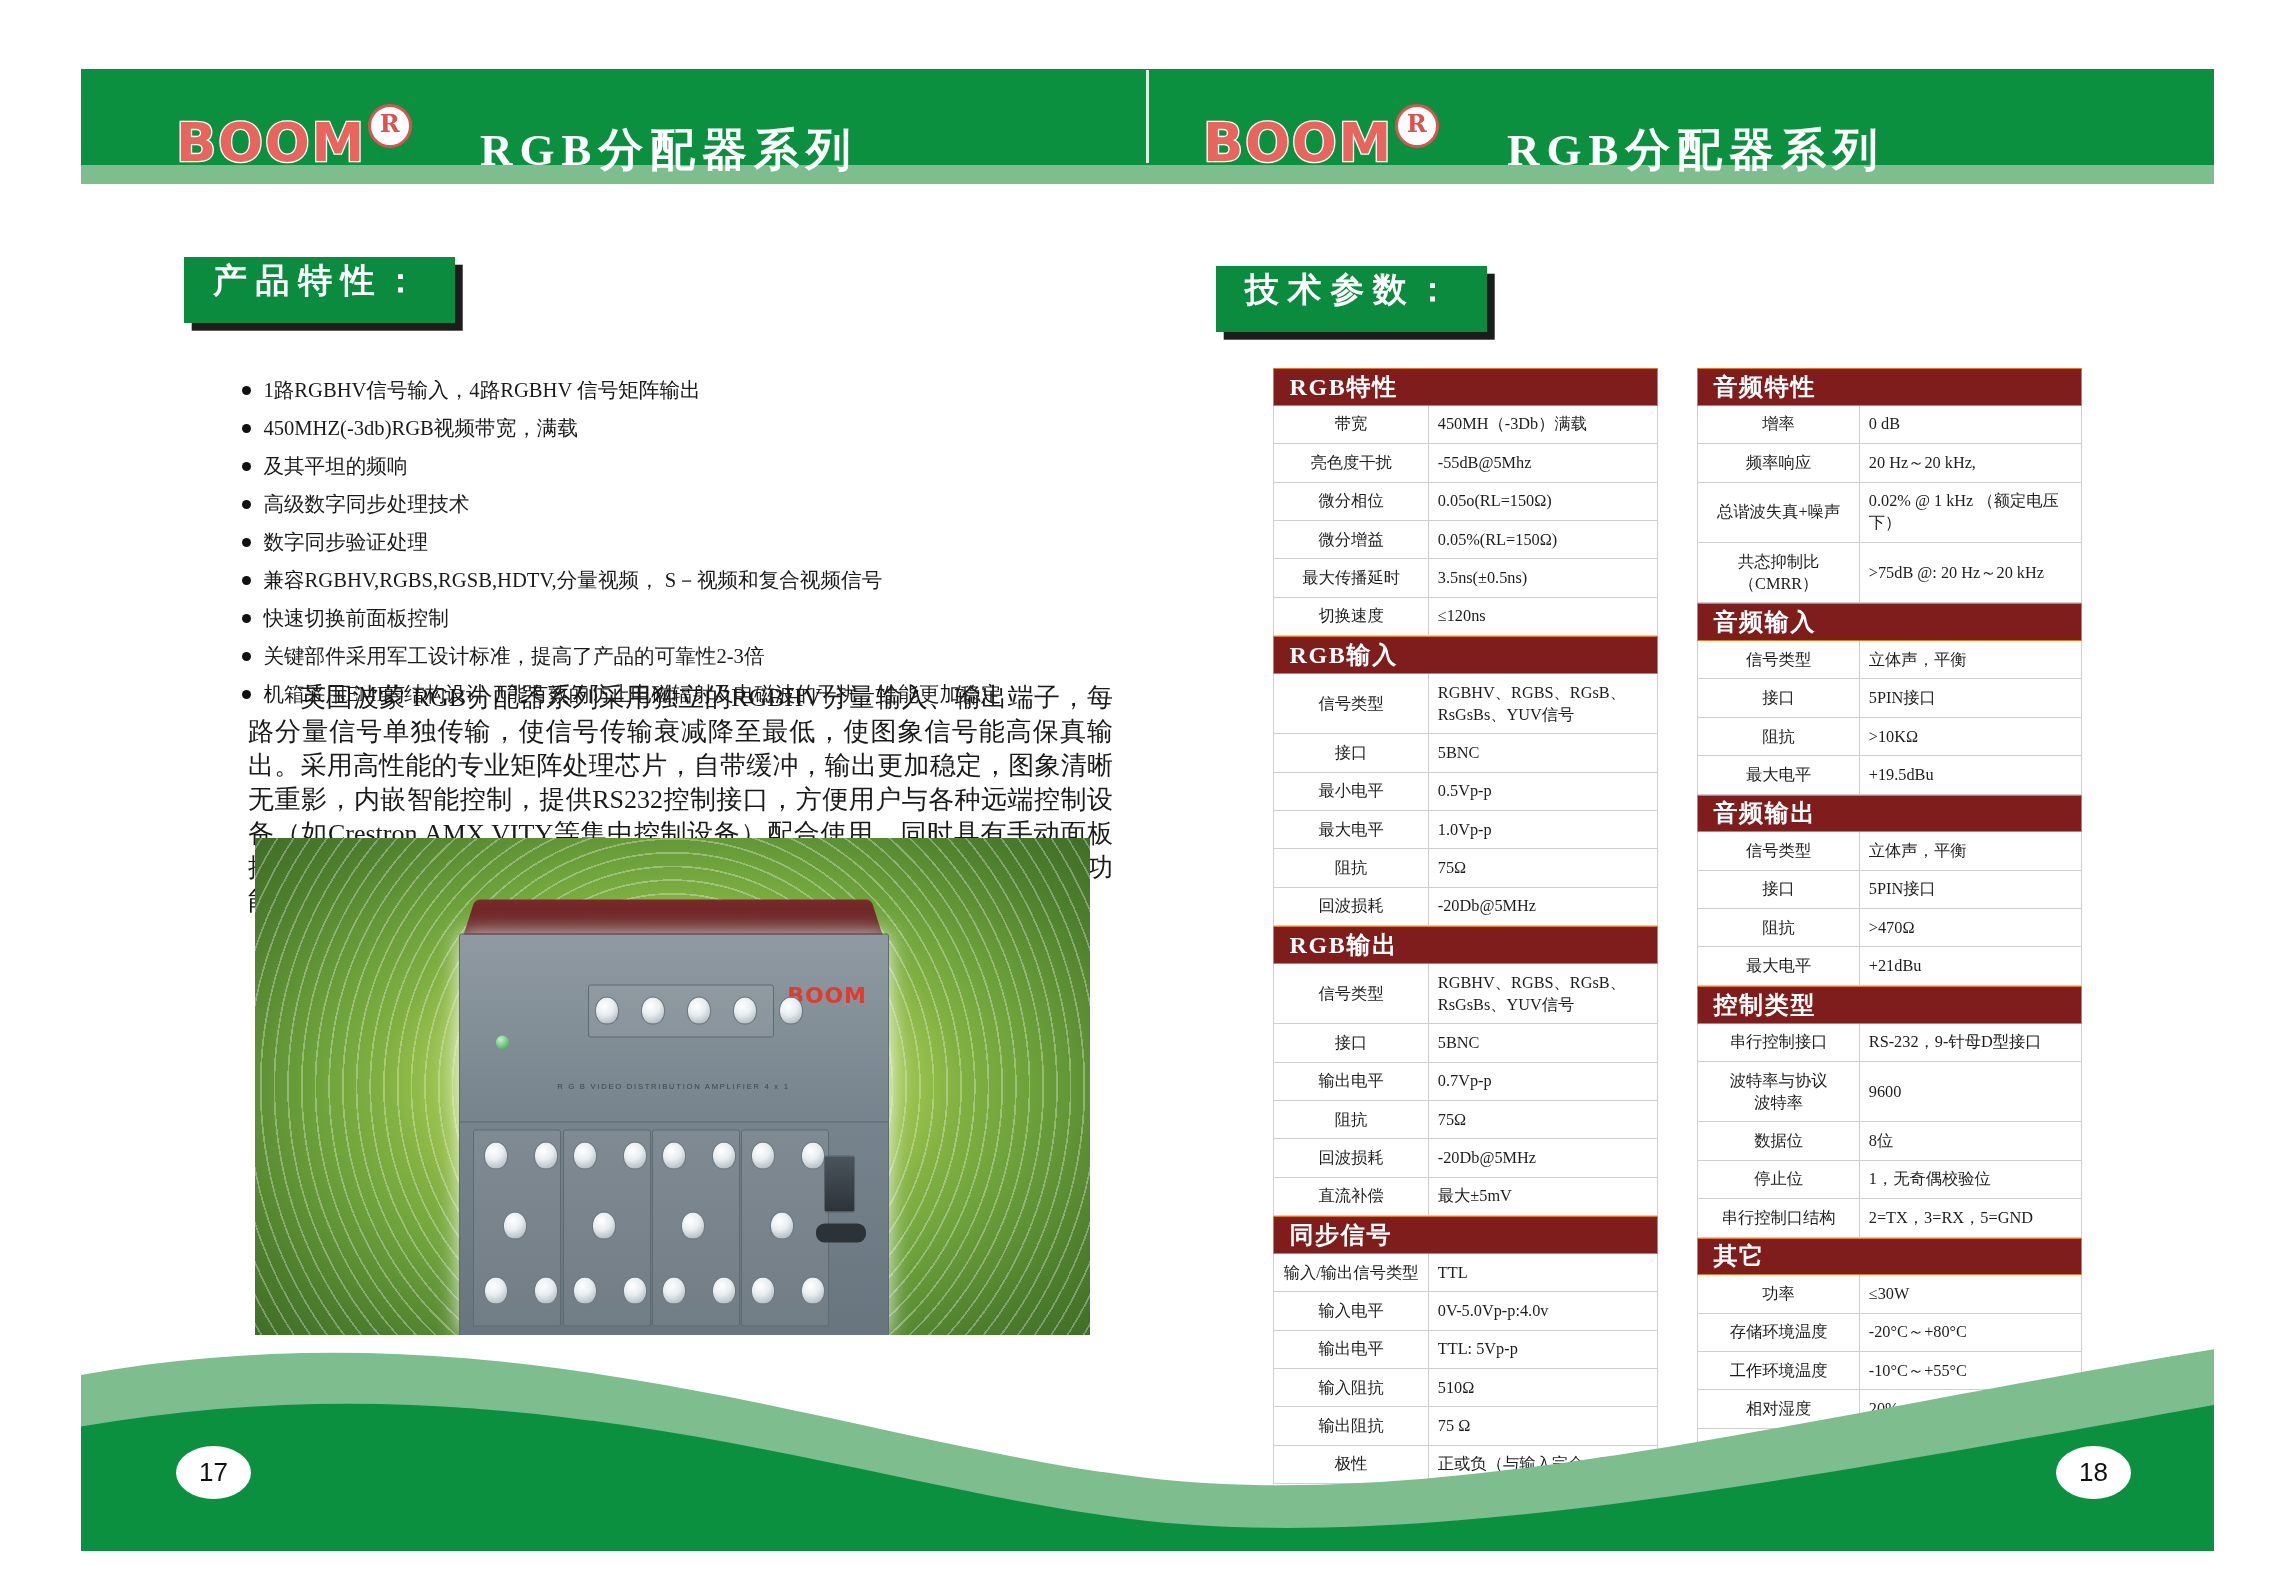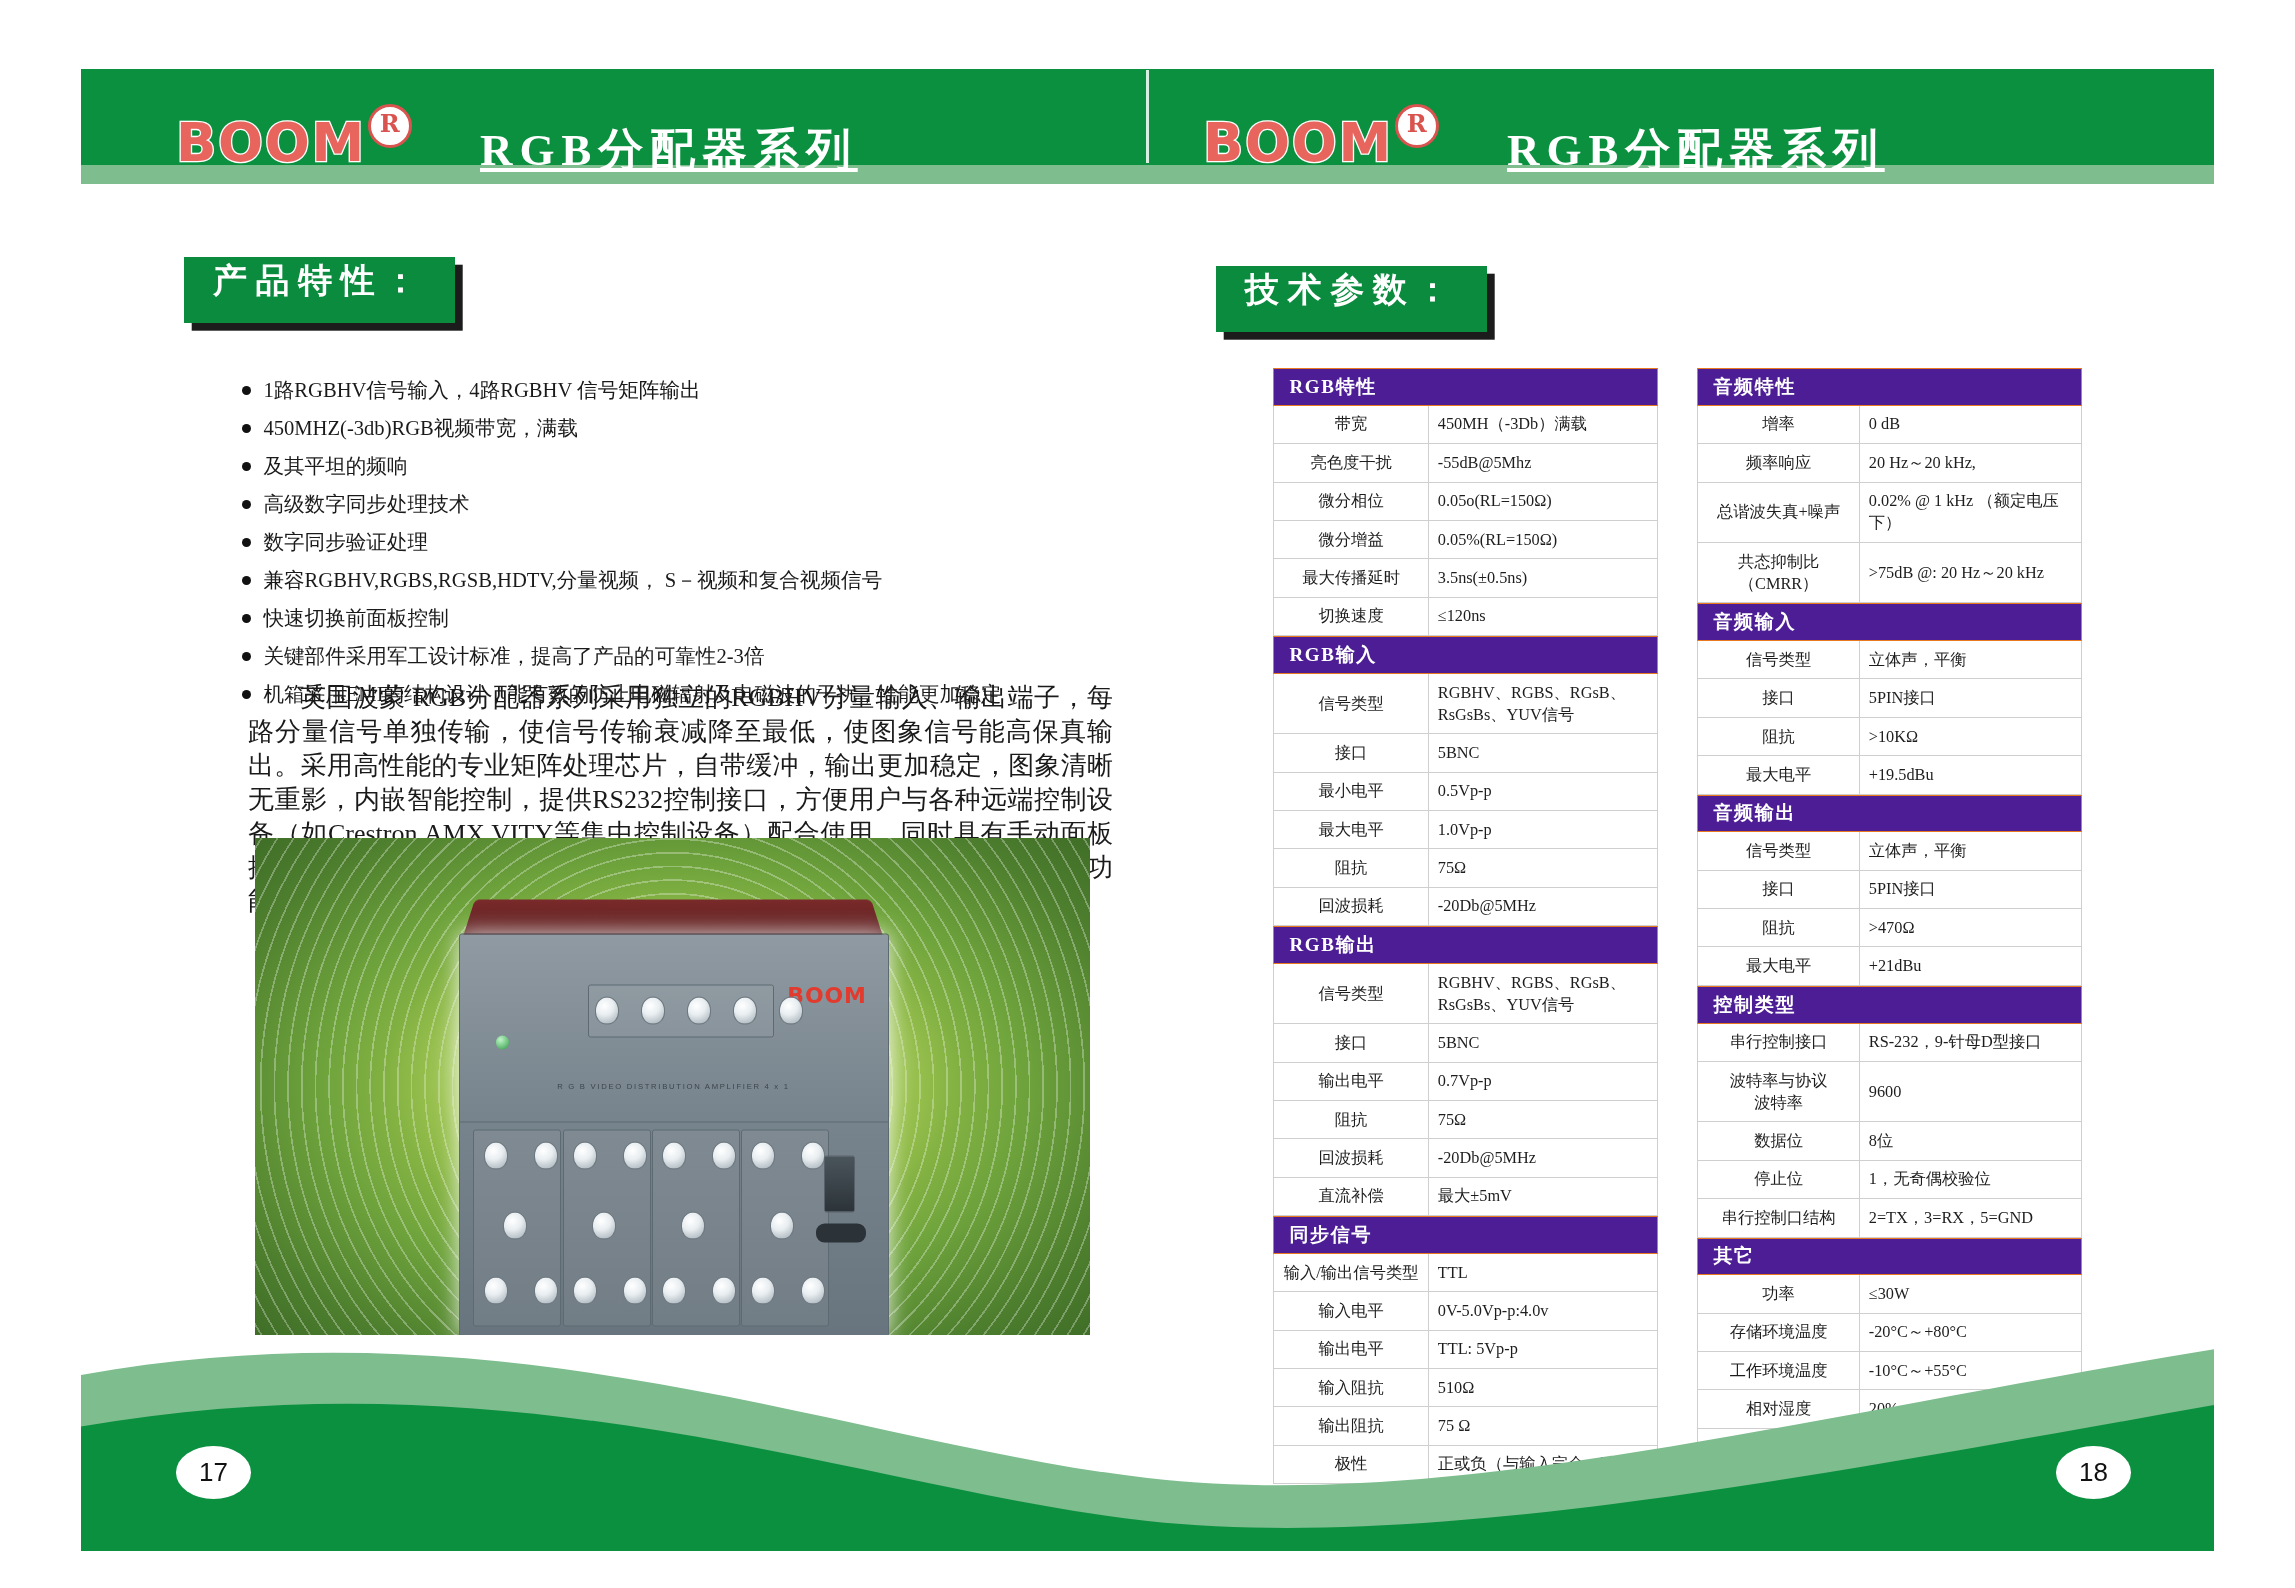--- a/index.html
+++ b/index.html
@@ -46,21 +46,20 @@
     border:3.4px solid #d9534f;color:#d9534f;background:#ffffff;
     font-family:"DejaVu Serif",serif;font-weight:bold;font-size:24px;
     text-align:center;line-height:34px;
     position:relative;top:-29px;left:1.7px;
   }
   .series-title{
     position:absolute;top:120px;
     font-family:"Liberation Serif","DejaVu Serif",serif;
     font-weight:bold;font-size:45px;color:#ffffff;letter-spacing:6.9px;
     white-space:nowrap;
-    text-decoration:underline;
   }
   .series-title.left{left:480px;}
   .series-title.right{left:1507px;}
 
   
   .plate-wrap{position:absolute;}
   .plate-wrap.left{left:184px;top:257px;}
   .plate-wrap.right{left:1216px;top:266px;}
   .plate{
     position:relative;background:#0a8b3e;color:#ffffff;
@@ -176,22 +175,22 @@
   .spec-table td{
     border:0.9px solid #cfcfcf;
     font-size:16.3px;color:#1d1d1d;
     padding:7.7px 8.6px;vertical-align:middle;line-height:22px;
   }
   .spec-table td.k{
     width:137px;text-align:center;white-space:nowrap;
   }
   .spec-table td.v{text-align:left;}
   .spec-head td{
-    background:#4c1d95;color:#ffffff;font-weight:bold;
-    font-size:19px;letter-spacing:1.7px;padding:6.9px 8.6px 6.9px 15.4px;
+    background:#7f1d1d;color:#ffffff;font-weight:bold;
+    font-size:24px;letter-spacing:1.7px;padding:6.9px 8.6px 6.9px 15.4px;
     border:0.9px solid #e8791f;
   }
   .spec-col.right .spec-table td.k{width:144px;}
 
   
   .wave{position:absolute;left:81px;top:1315px;width:2133px;height:236px;}
   .page-num{
     position:absolute;width:75px;height:53px;border-radius:50%;
     background:#ffffff;color:#111;
     display:flex;align-items:center;justify-content:center;

